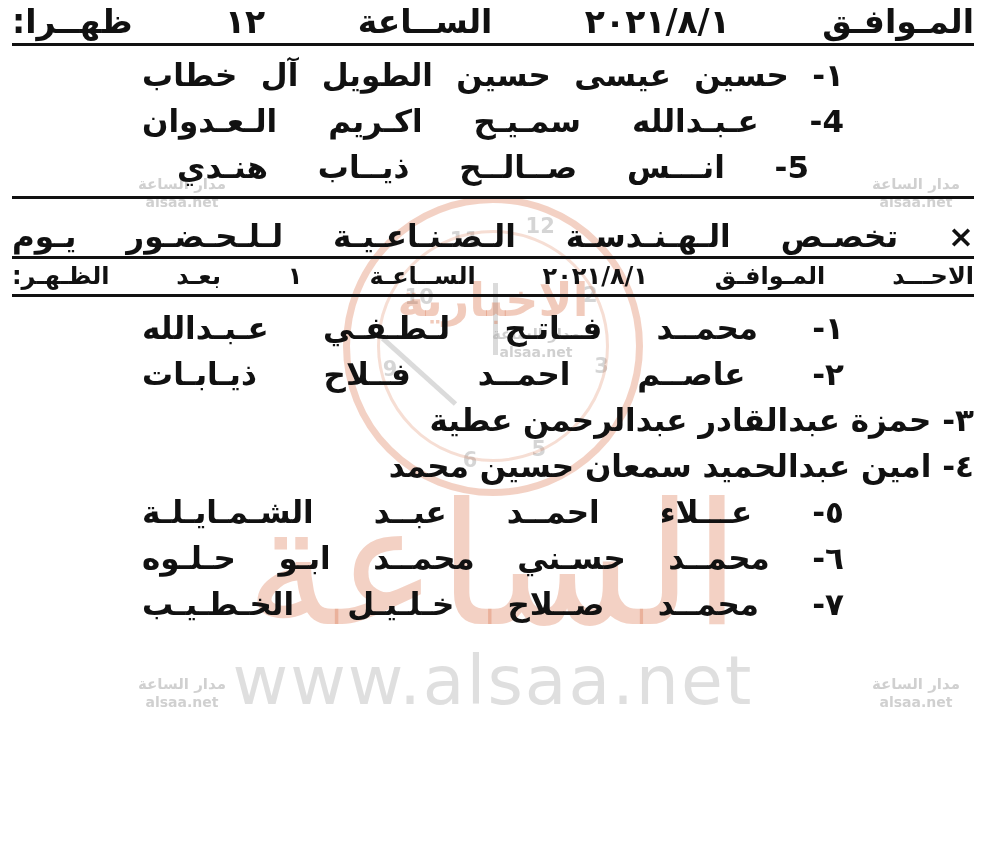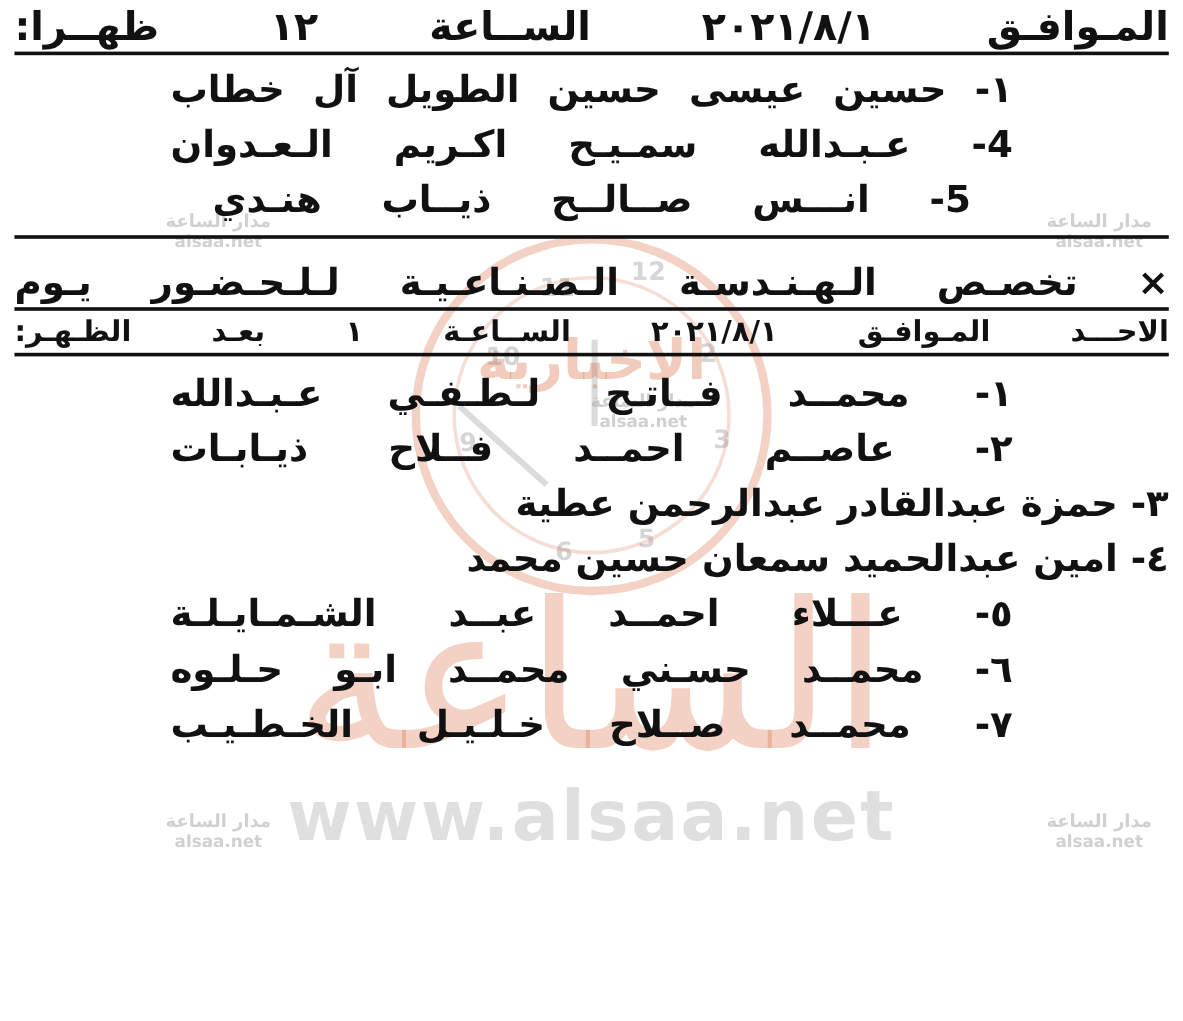--- a/index.html
+++ b/index.html
@@ -80,22 +80,22 @@
     font-size: 46px;
     font-weight: bold;
     color: rgba(214, 104, 60, 0.34);
     white-space: nowrap;
   }
   .wm-url {
     position: absolute;
     left: 50%;
     top: 680px;
     transform: translate(-50%, -50%);
-    font-size: 58px;
-    font-weight: bold;
+    font-size: 68px;
+    font-weight: normal;
     color: rgba(150, 150, 150, 0.30);
     letter-spacing: 2px;
     white-space: nowrap;
     direction: ltr;
     font-family: "DejaVu Sans", sans-serif;
   }
   .wm-tile {
     position: absolute;
     text-align: center;
     line-height: 1.25;

